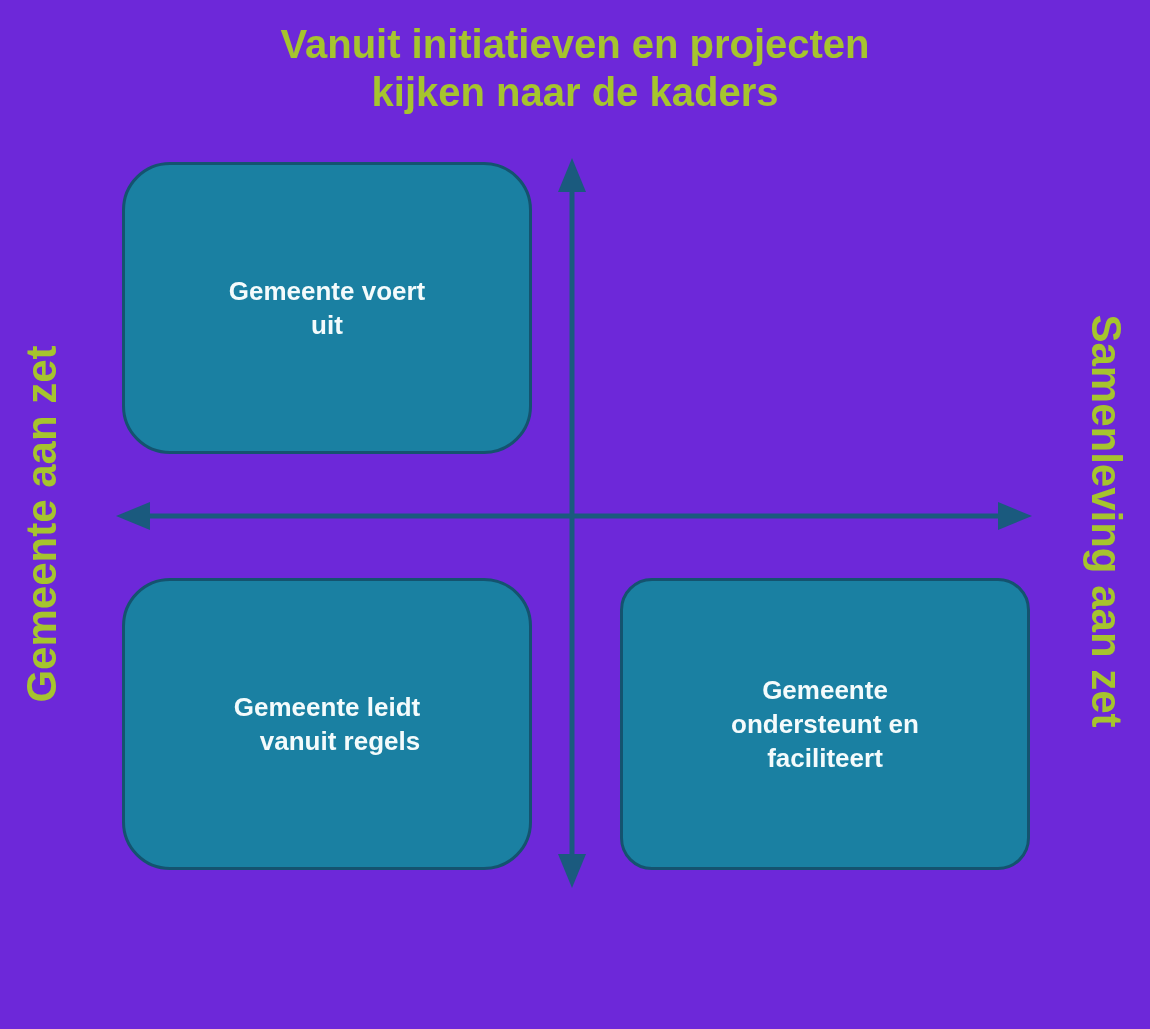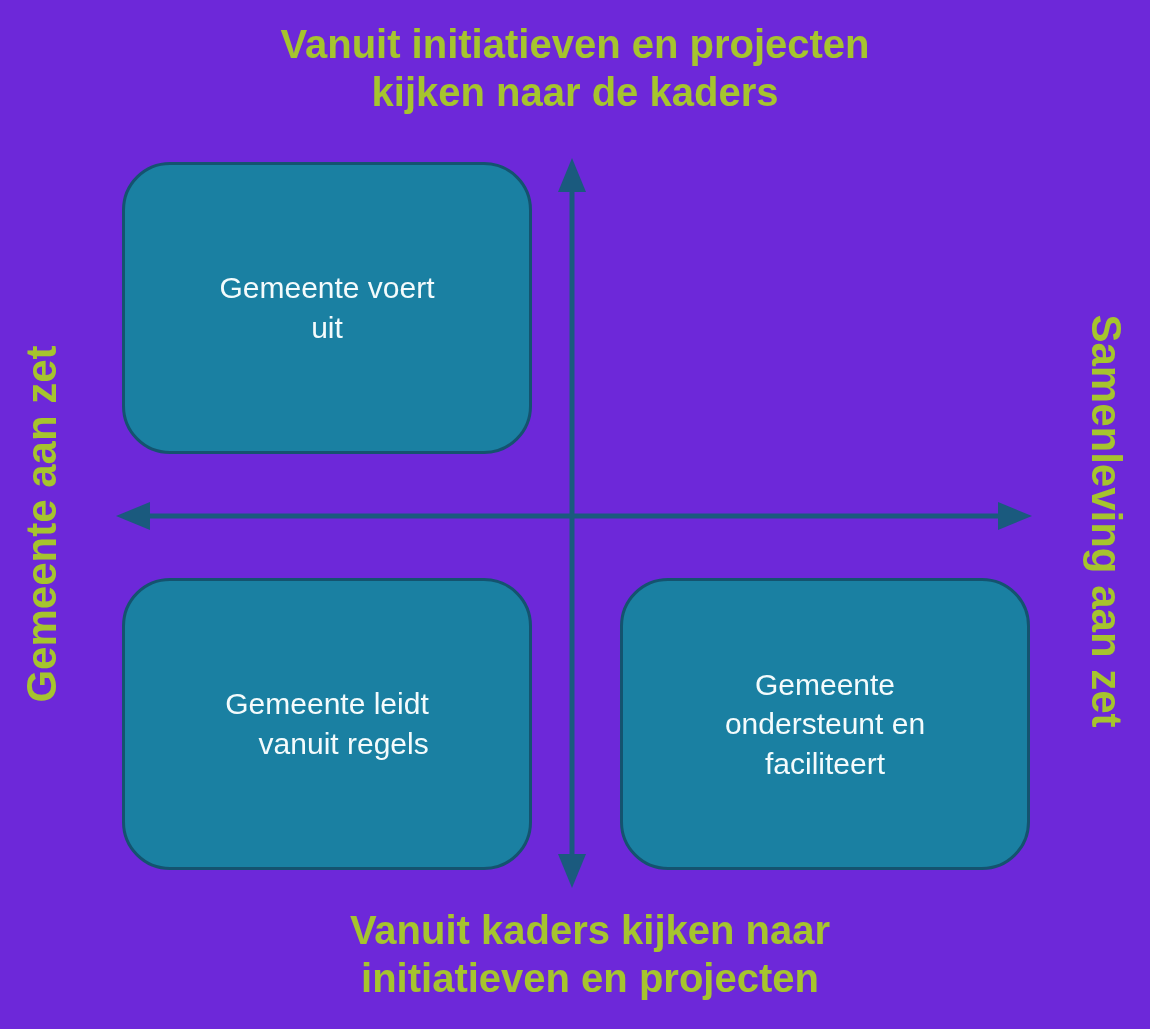--- a/index.html
+++ b/index.html
@@ -64,44 +64,42 @@
     border: 3px solid var(--box_border, #14536f);
     border-radius: 48px;
     box-sizing: border-box;
     display: flex;
     align-items: center;
     justify-content: center;
     text-align: center;
   }
   .quadrant .q-label {
     color: var(--box_text, #f4fbfc);
-    font-size: 30px;
-    font-weight: normal;
+    font-size: 26px;
+    font-weight: bold;
     line-height: 1.32;
     white-space: pre-line;
   }
   .quadrant.tl { left: 122px; top: 162px; }
   .quadrant.tr { left: 620px; top: 162px; }
   .quadrant.bl { left: 122px; top: 578px; text-align: right; }
-  .quadrant.br { left: 620px; top: 578px; }
+  .quadrant.br { left: 620px; top: 578px; border-radius: 32px; }
 </style>
 </head>
 <body>
 
 <div class="canvas">
 
   <div class="axis-title top">Vanuit initiatieven en projecten
 kijken naar de kaders</div>
 
   <div class="side-label left">Gemeente aan zet</div>
 
   <div class="side-label right">Samenleving aan zet</div>
 
-  <div class="axis-title bottom">Vanuit kaders kijken naar
-initiatieven en projecten</div>
 
   <svg class="axes-svg" width="1150" height="1029" viewBox="0 0 1150 1029">
     <line x1="572" y1="186" x2="572" y2="862" stroke="var(--axis, #1a5a7e)" stroke-width="5"></line>
     <line x1="142" y1="516" x2="1006" y2="516" stroke="var(--axis, #1a5a7e)" stroke-width="5"></line>
     <polygon points="572,158 586,192 558,192" fill="var(--axis, #1a5a7e)"></polygon>
     <polygon points="572,888 586,854 558,854" fill="var(--axis, #1a5a7e)"></polygon>
     <polygon points="116,516 150,502 150,530" fill="var(--axis, #1a5a7e)"></polygon>
     <polygon points="1032,516 998,502 998,530" fill="var(--axis, #1a5a7e)"></polygon>
   </svg>
 

